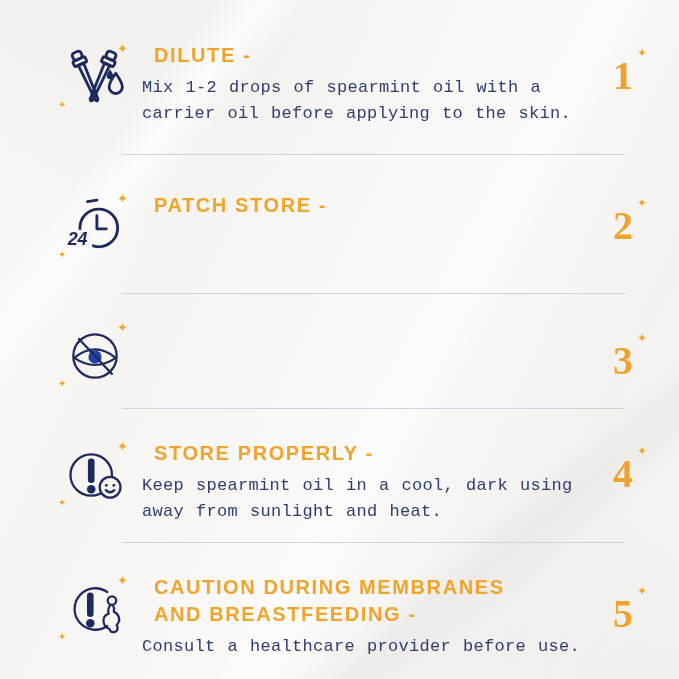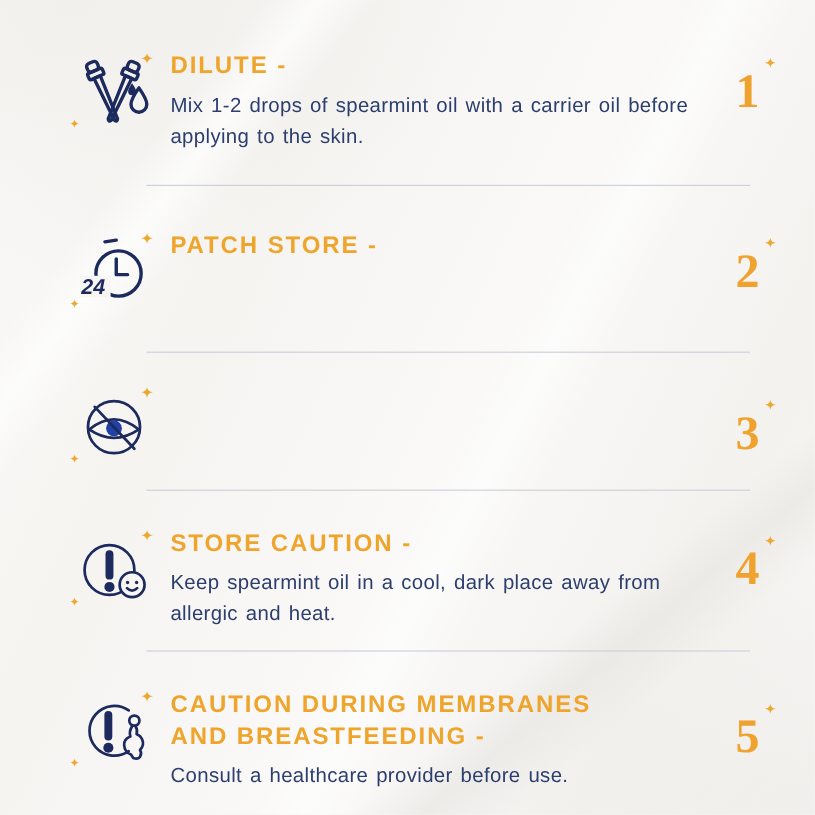--- a/index.html
+++ b/index.html
@@ -36,28 +36,28 @@
   .divider{height:1px;background:#ccd1dc;margin:0 24px 0 64px;}
 
   .icon-wrap{position:relative;width:74px;height:74px;margin-top:0;}
   .icon-wrap svg{position:absolute;left:4px;top:4px;}
   .sparkle{position:absolute;color:#eca82f;line-height:1;}
   .sp-tr{top:2px;right:4px;font-size:13px;}
   .sp-bl{bottom:4px;left:0;font-size:10px;}
 
   .text-col{padding-top:2px;}
   .tip-title{
-    margin:0 0 6px 0;max-width:385px;
+    margin:0 0 6px 12px;max-width:385px;
     font-size:20px;font-weight:bold;letter-spacing:1.6px;
     line-height:27px;color:#efa42b;
   }
   .tip-body{
     margin:0;max-width:455px;
     font-size:17px;letter-spacing:.3px;word-spacing:1.5px;
-    line-height:26px;color:#2c3e6e;
+    line-height:26px;color:#2c3e6e;font-family:Liberation Mono, monospace;
   }
   .num-wrap{
     position:relative;justify-self:center;margin-top:16px;
     width:44px;text-align:center;
   }
   .row-3 .num-wrap,.row-5 .num-wrap{margin-top:22px;}
   .big-num{
     font-family:"Liberation Serif","DejaVu Serif",serif;
     font-size:40px;font-weight:bold;color:#f0a22e;line-height:1;
   }
@@ -152,22 +152,22 @@
           <circle class="ic-thin" cx="31" cy="35" r="22"></circle>
           <path d="M31 21 V40" stroke="#1c2a5e" stroke-width="7" stroke-linecap="round" fill="none"></path>
           <circle class="ic-fill" cx="31" cy="50" r="4.5"></circle>
           <circle cx="51" cy="48" r="11" fill="#f7f6f3" stroke="#1c2a5e" stroke-width="2.4"></circle>
           <circle class="ic-fill" cx="47" cy="46" r="1.5"></circle>
           <circle class="ic-fill" cx="55" cy="46" r="1.5"></circle>
           <path class="ic-thin" d="M46.5 51 q4.5 4.5 9 0" stroke-width="2"></path>
         </svg>
       </div>
       <div class="text-col">
-        <h2 class="tip-title">STORE CAUTION -</h2>
-        <p class="tip-body">Keep spearmint oil in a cool, dark place away from allergic and heat.</p>
+        <h2 class="tip-title">STORE PROPERLY -</h2>
+        <p class="tip-body">Keep spearmint oil in a cool, dark using away from sunlight and heat.</p>
       </div>
       <div class="num-wrap">
         <span class="num-sparkle">✦</span>
         <span class="big-num">4</span>
       </div>
     </div>
     <div class="divider"></div>
 
     <div class="row row-5">
       <div class="icon-wrap">

